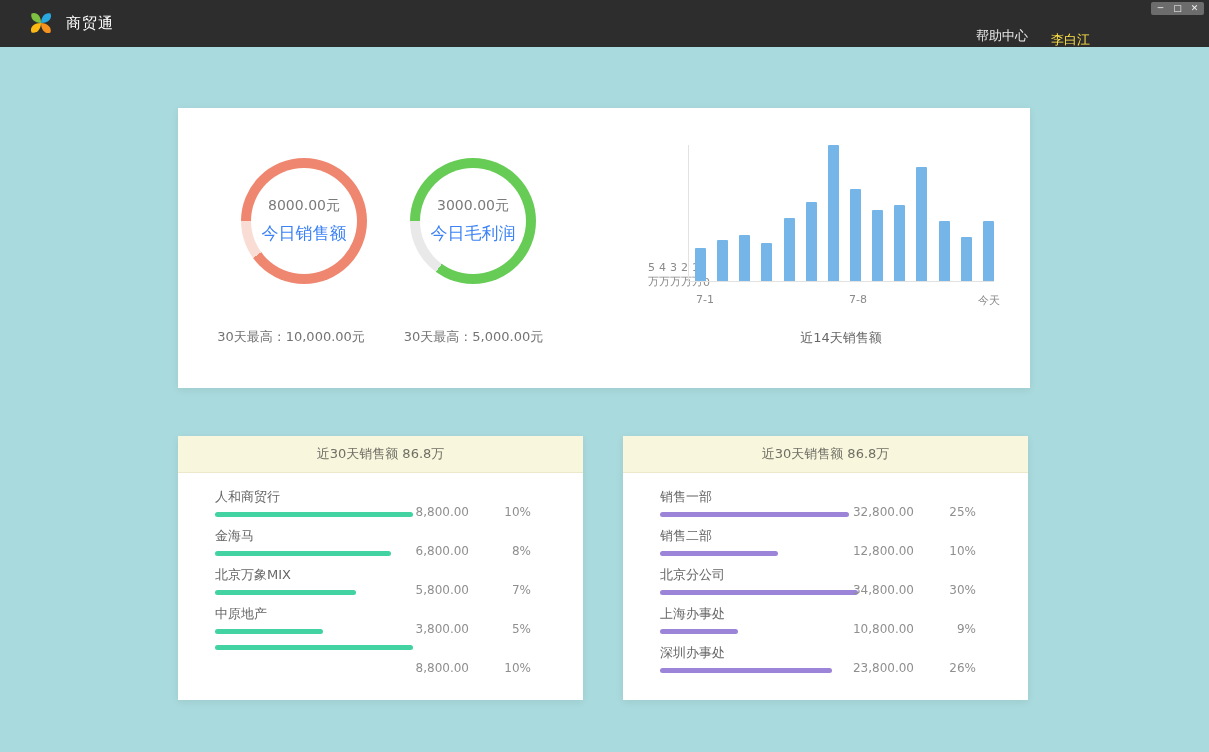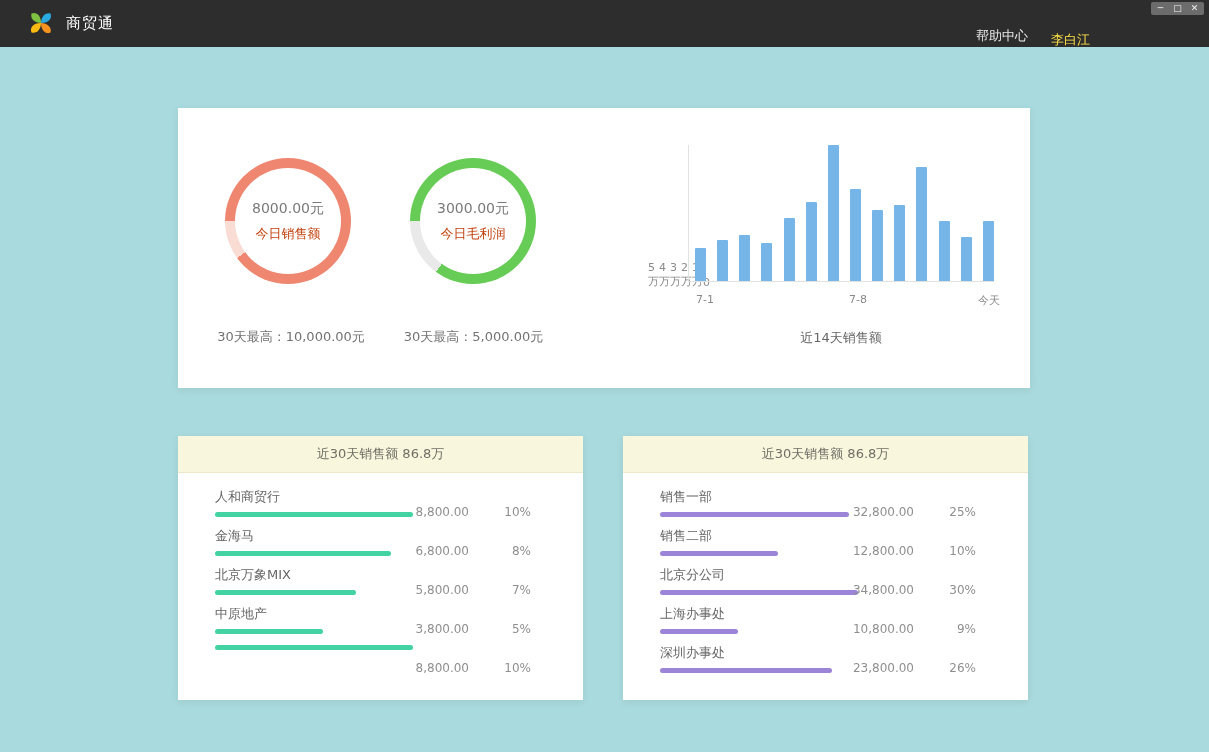--- a/index.html
+++ b/index.html
@@ -45,28 +45,28 @@
     box-shadow:0 2px 8px rgba(0,0,0,0.07);
   }
   #overview-card { left:178px; top:108px; width:852px; height:280px; }
   #left-card  { left:178px; top:436px; width:405px; height:264px; }
   #right-card { left:623px; top:436px; width:405px; height:264px; }
 
   
   .ring {
     position:absolute; width:126px; height:126px; border-radius:50%;
   }
-  #sales-ring  { left:47px;  top:50px; }
+  #sales-ring  { left:63px;  top:50px; }
   #profit-ring { left:232px; top:50px; }
   .ring-inner {
     position:absolute; inset:10px; background:#ffffff; border-radius:50%;
     display:flex; flex-direction:column; align-items:center; justify-content:center; gap:7px;
   }
   .ring-value { font-size:14px; color:#7a7a7a; }
-  .ring-label { font-size:13px; color:#c2410c; }
+  .ring-label { font-size:17px; color:#3b82f6; }
   .ring-footnote {
     position:absolute; top:220px; font-size:13px; color:#737373; text-align:center;
   }
   #sales-footnote  { left:8px;  width:210px; }
   #profit-footnote { left:198px; width:195px; }
 
   
   .chart { position:absolute; left:470px; top:30px; width:355px; height:210px; }
   .y-axis {
     position:absolute; left:0; top:0; width:32px; height:151px;

